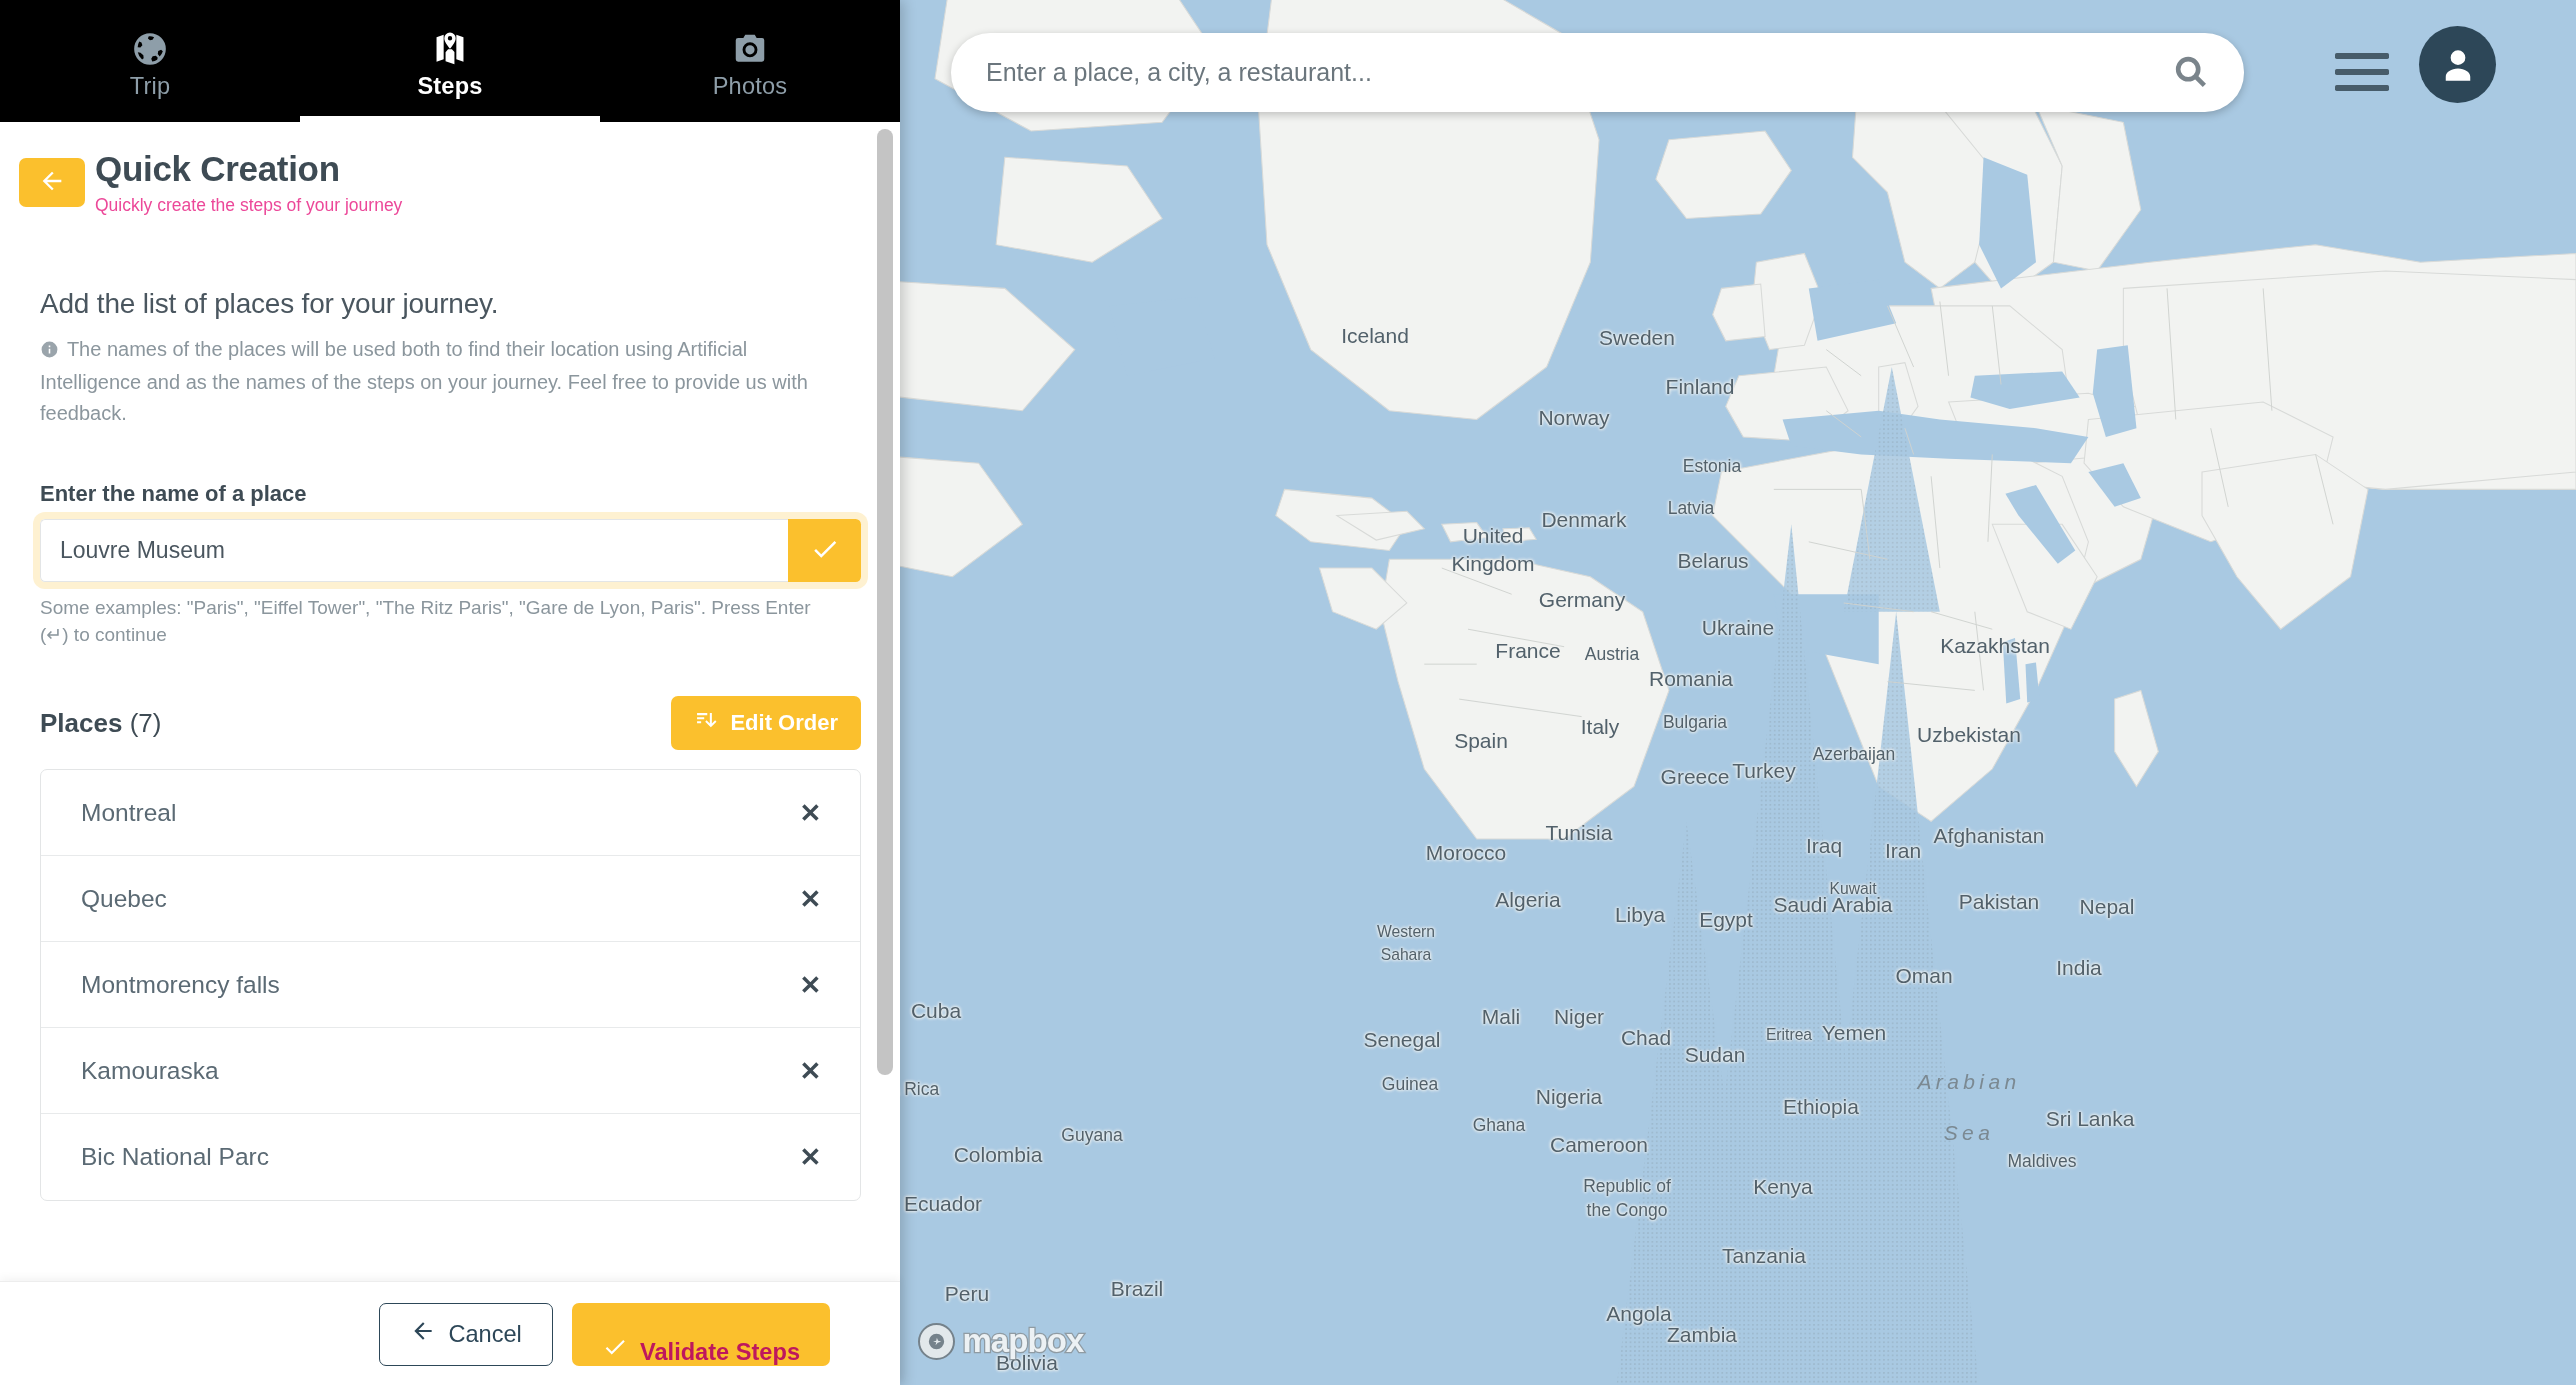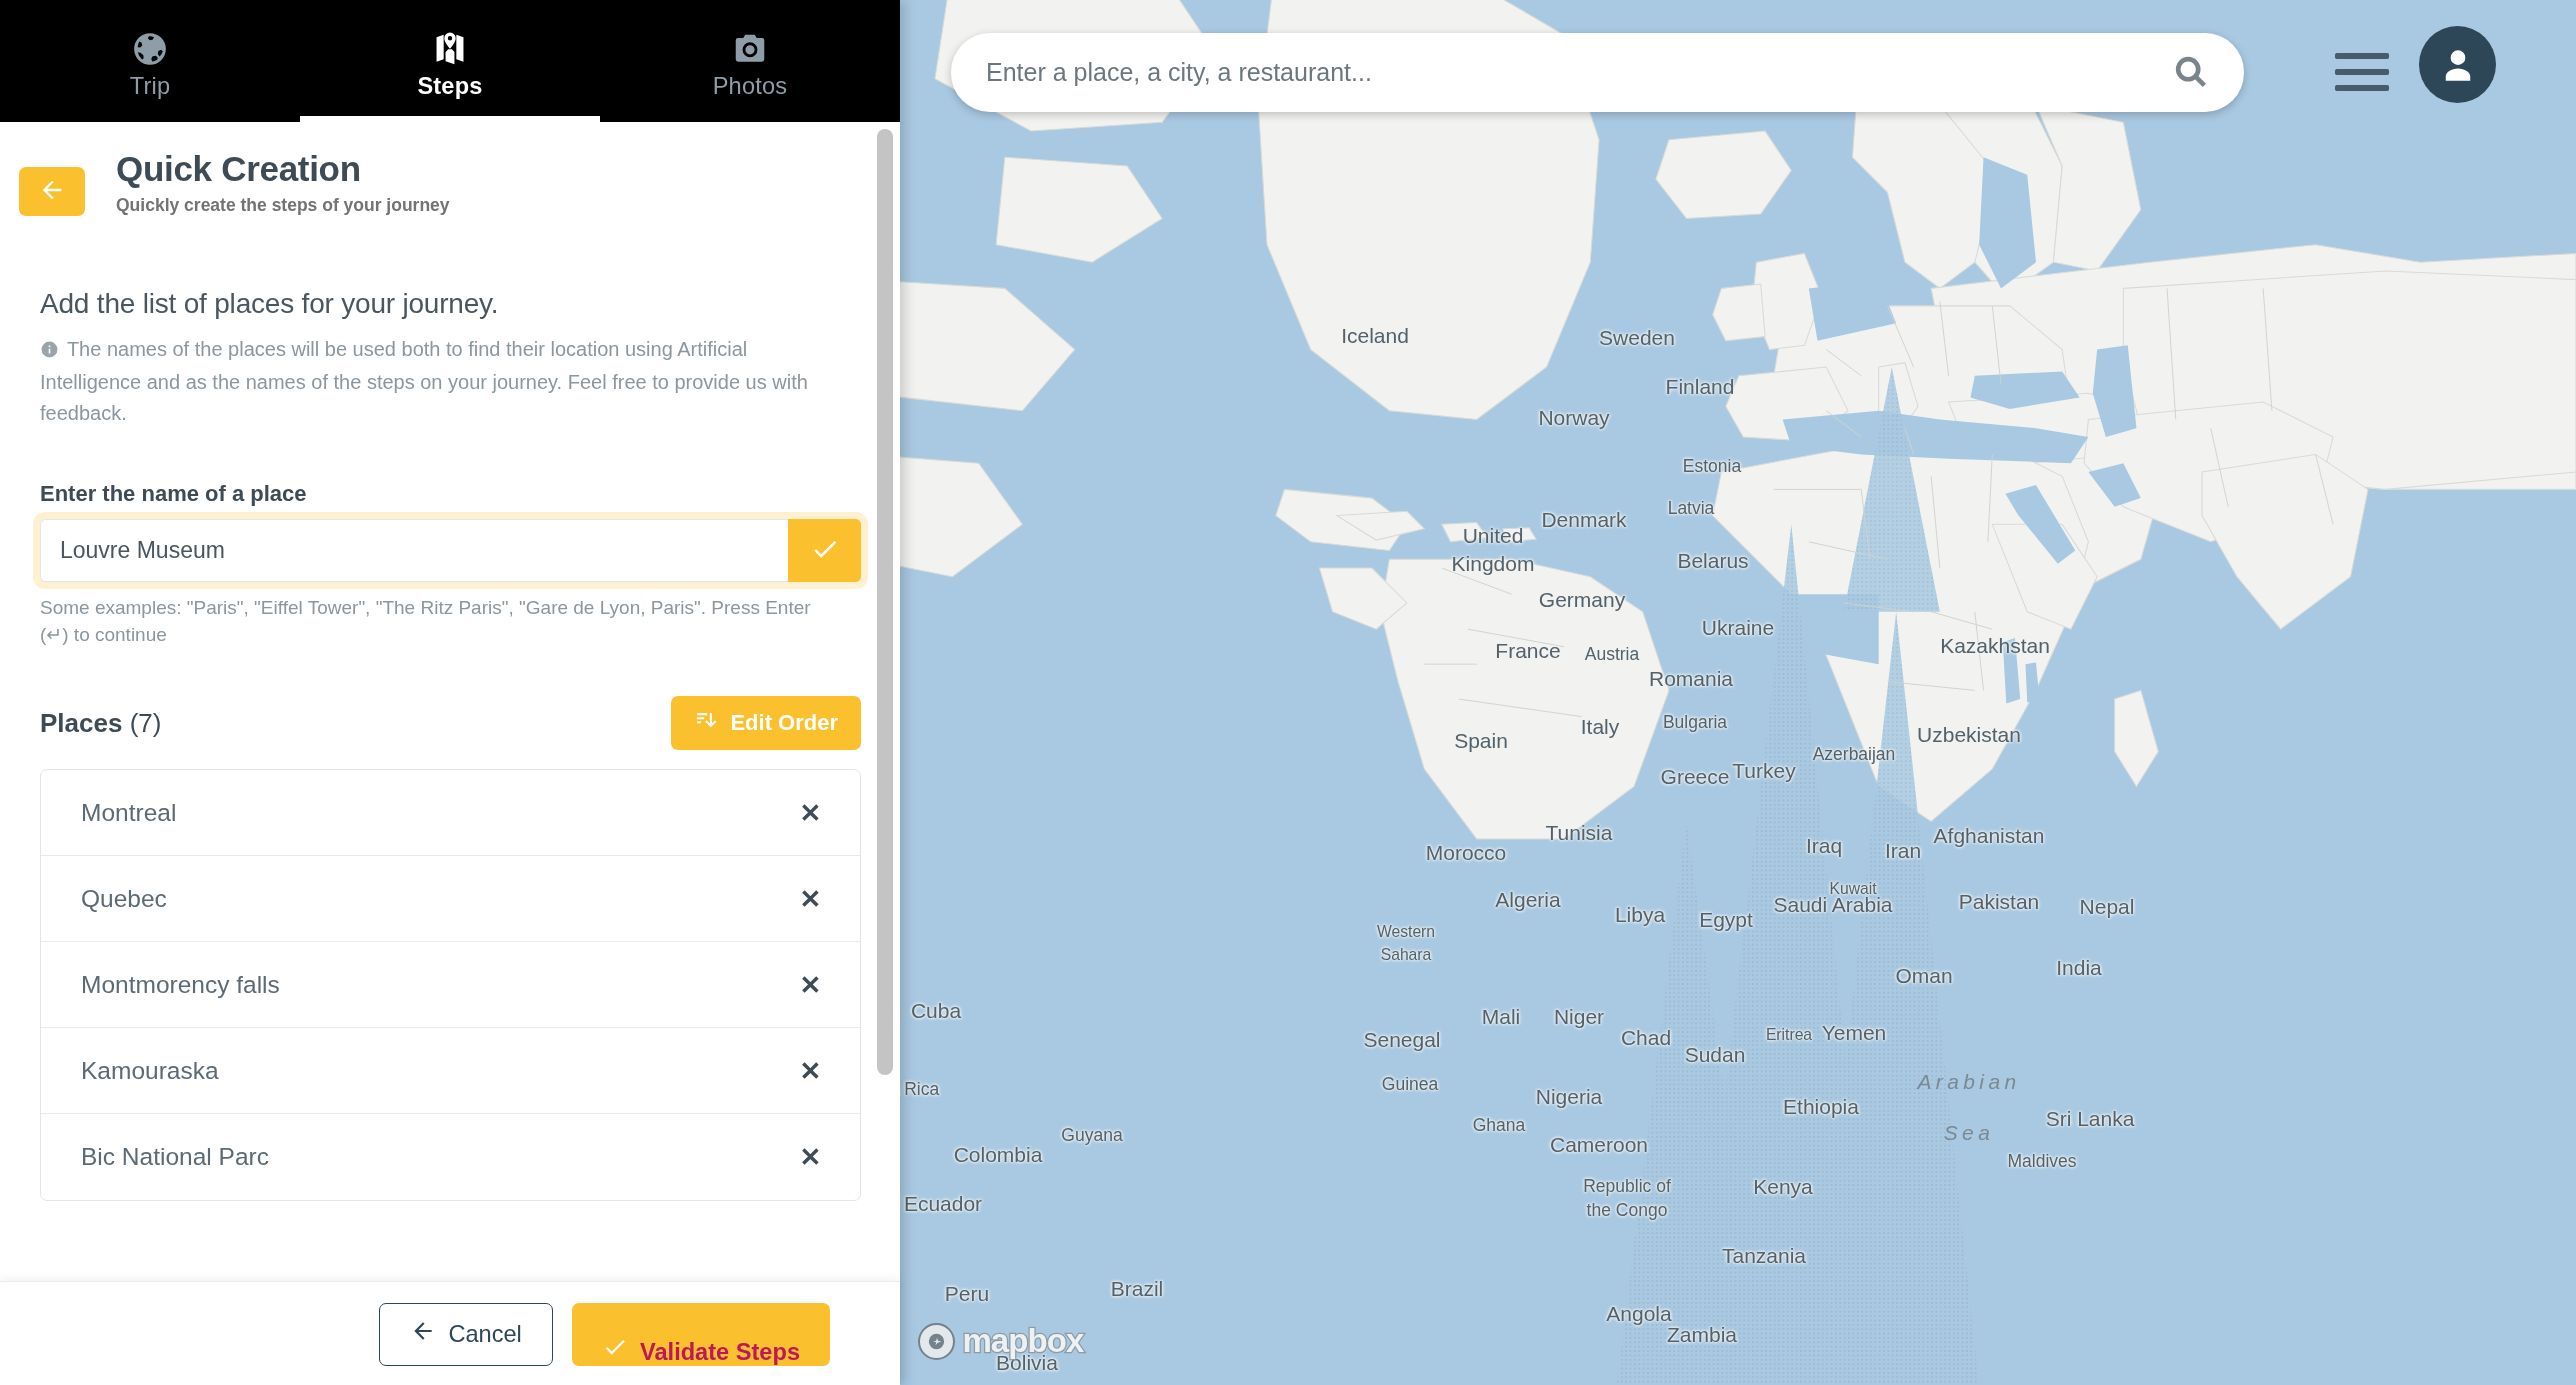--- a/index.html
+++ b/index.html
@@ -38,32 +38,32 @@
   .tab.inactive .tab-icon svg { fill:#8e9ea9; }
   .tab.active { color:#ffffff; font-weight:700; }
   .tab.active .tab-icon svg { fill:#ffffff; }
   .tab.active::after {
     content:""; position:absolute; left:0; right:0; bottom:0; height:6.1px;
     background:#ffffff;
   }
 
   
   #panel-header {
-    display:flex; align-items:flex-end; gap:31px;
+    display:flex; align-items:center; gap:10px;
     padding:26px 15px 0 19px;
   }
   #back-btn {
     width:66px; height:49px; border-radius:7px; background:#fbc02d;
     display:flex; align-items:center; justify-content:center;
     cursor:pointer; flex:0 0 66px; border:none;
   }
   #back-btn svg { width:28px; height:28px; fill:#ffffff; }
   #header-text { padding-top:1.7px; }
   #page-title { font-size:35px; font-weight:700; color:#3e4b54; line-height:1.1; letter-spacing:-0.3px; }
-  #page-subtitle { font-size:17.5px; color:#737373; margin-top:7px;font-weight:bold; }
+  #page-subtitle { font-size:17.5px; color:#ec4899; margin-top:7px; }
 
   
   #panel-body { padding:0 40px 0 40px; position:relative; }
   #intro-title {
     font-size:28px; color:#4a565f; font-weight:400;
     margin-top:72px; letter-spacing:-0.2px;
   }
   #intro-note {
     font-size:20px; color:#8b969d; line-height:1.53; margin-top:14px;
     max-width:804px;

